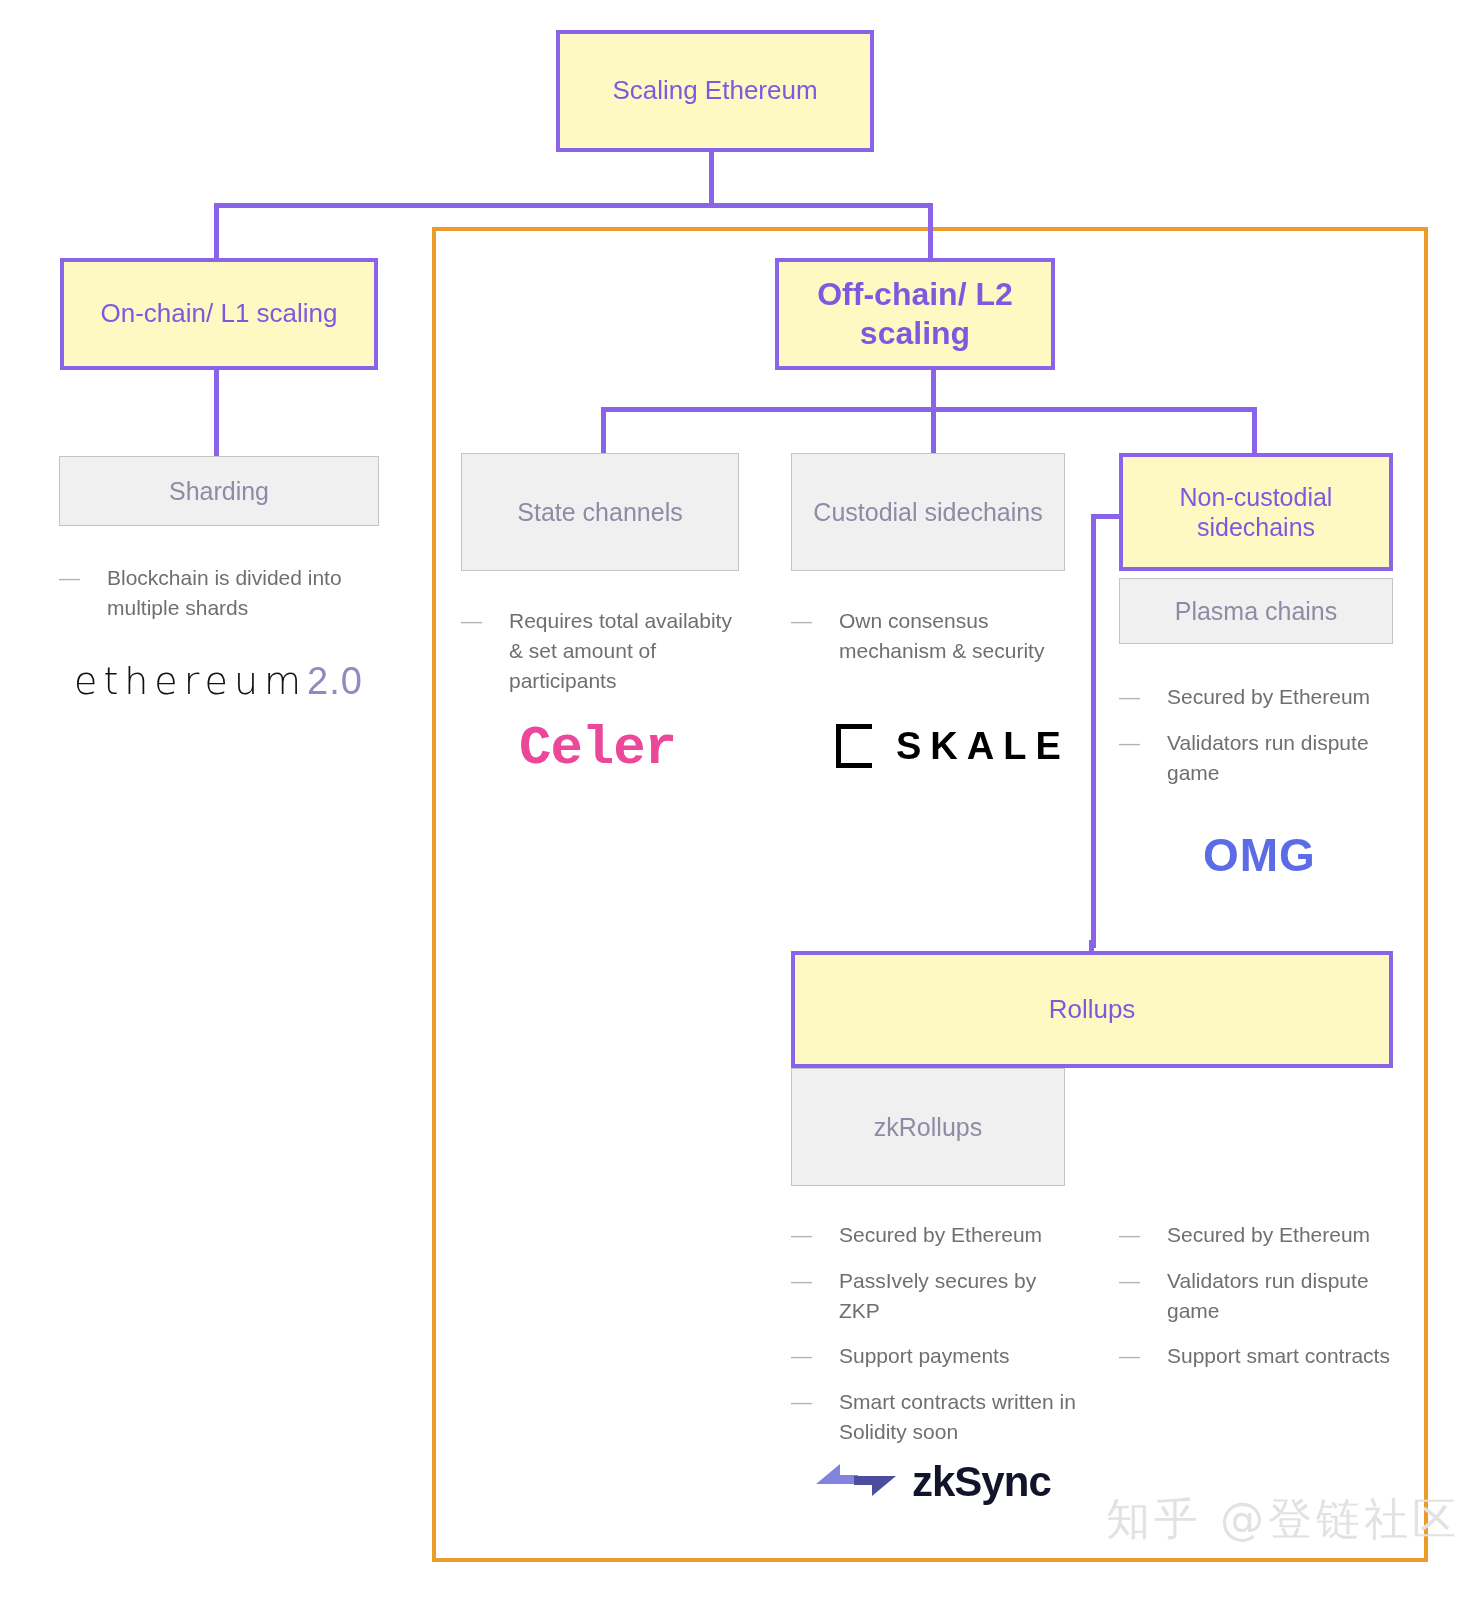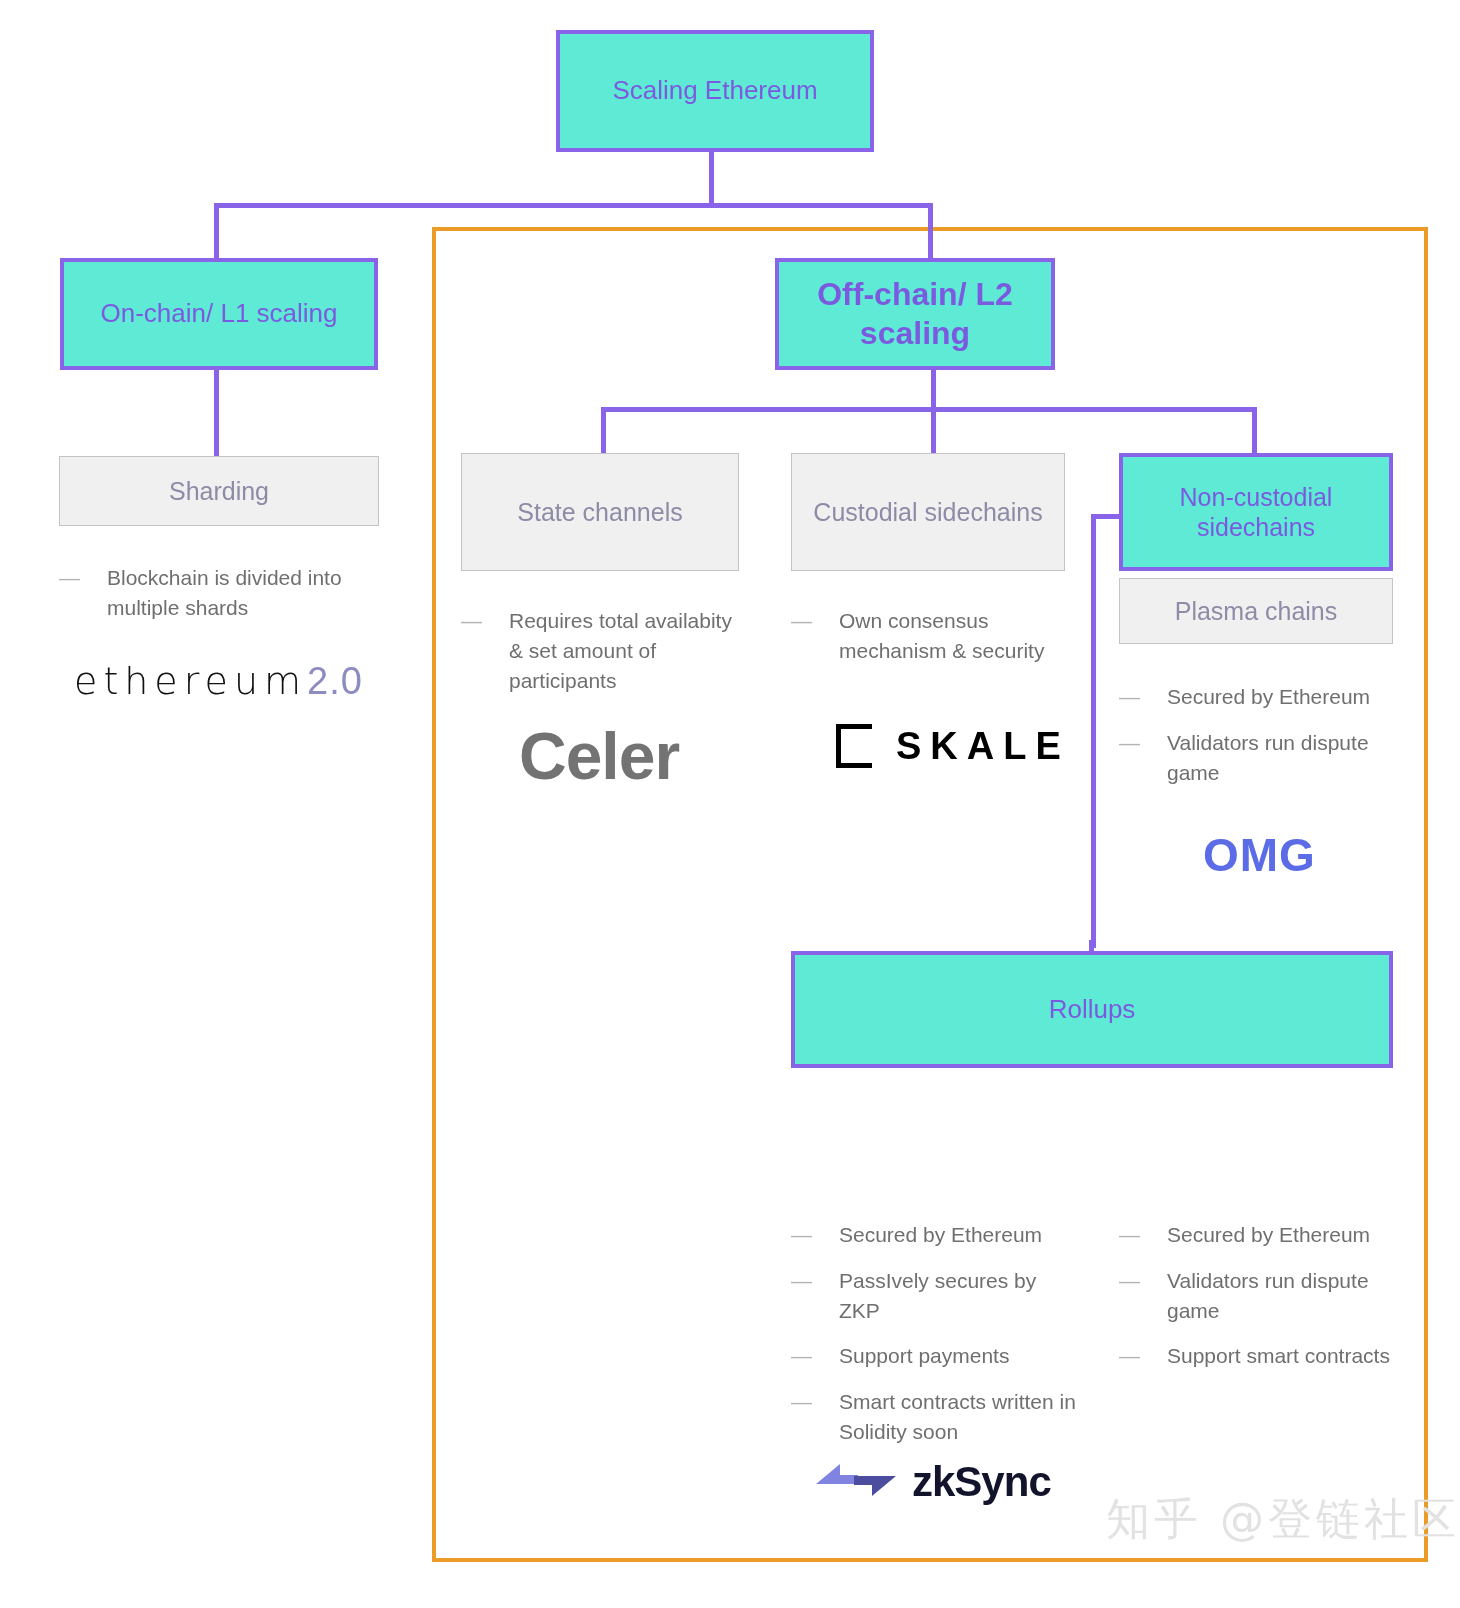--- a/index.html
+++ b/index.html
@@ -12,21 +12,21 @@
 
   
   .box {
     position: absolute;
     display: flex; align-items: center; justify-content: center;
     text-align: center;
     line-height: 1.22;
     z-index: 3;
   }
   .box-purple {
-    background: #5eead4;
+    background: #fef9c3;
     border: 4px solid #8a64e8;
     color: #7b5ae0;
   }
   .box-gray {
     background: #f0f0f0;
     border: 1px solid #c4c4c4;
     color: #8d8ba6;
   }
   .box .lbl { display:block; padding: 0 8px; }
 
@@ -66,23 +66,23 @@
   .logo-eth {
     font-size: 38px;
     letter-spacing: 6px;
     white-space: nowrap;
     font-weight: 300;
   }
   .logo-eth .eth-word { color: #111111; font-family: "DejaVu Sans", sans-serif; font-weight: 300; }
   .logo-eth .eth-ver  { color: #8d8bbf; font-family: "Liberation Sans", sans-serif; font-weight: 400; letter-spacing: 1px; }
 
   .logo-celer {
-    font-size: 66px; font-weight: bold; color: #737373;
+    font-size: 54px; font-weight: bold; color: #ec4899;
     letter-spacing: -1px; white-space: nowrap;
-    font-family: Liberation Sans, sans-serif;
+    font-family: Liberation Mono, monospace;
   }
 
   .logo-skale { display: flex; align-items: center; white-space: nowrap; }
   .logo-skale .bracket {
     width: 36px; height: 44px;
     border: 5px solid #000;
     border-right: none;
     margin-right: 4px;
   }
   .logo-skale .skale-word {
@@ -214,20 +214,23 @@
     </div>
   </div>
   <div class="logo logo-omg" style="left:1203px; top:828px;">
     <span>OMG</span>
   </div>
 
   <div class="box box-purple" style="left:791px; top:951px; width:602px; height:117px; font-size:26px;">
     <span class="lbl">Rollups</span>
   </div>
 
+  <div class="box box-gray" style="left:791px; top:1068px; width:274px; height:118px; font-size:25px;">
+    <span class="lbl">zkRollups</span>
+  </div>
 
   <div class="bullets" style="left:791px; top:1220px; width:290px;">
     <div class="bullet">
       <span class="dash">—</span>
       <span class="btxt">Secured by Ethereum</span>
     </div>
     <div class="bullet">
       <span class="dash">—</span>
       <span class="btxt">PassIvely secures by ZKP</span>
     </div>

